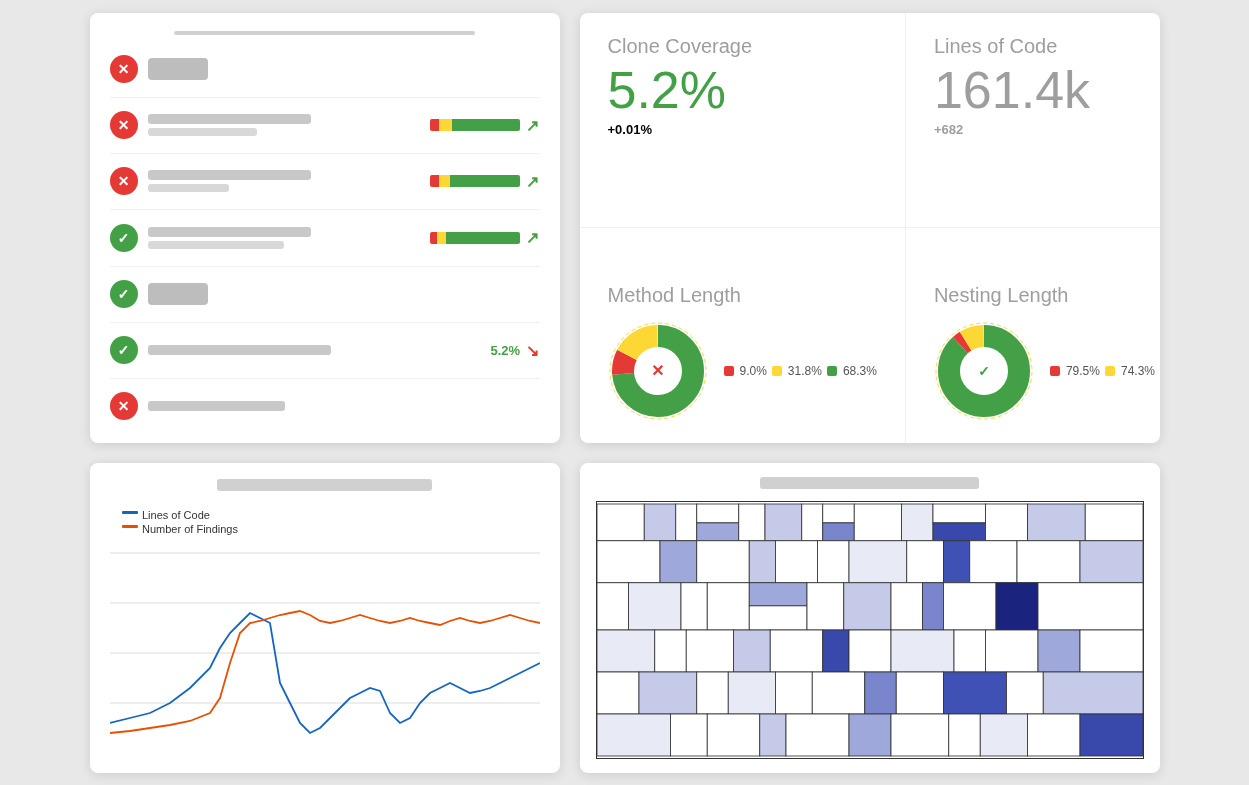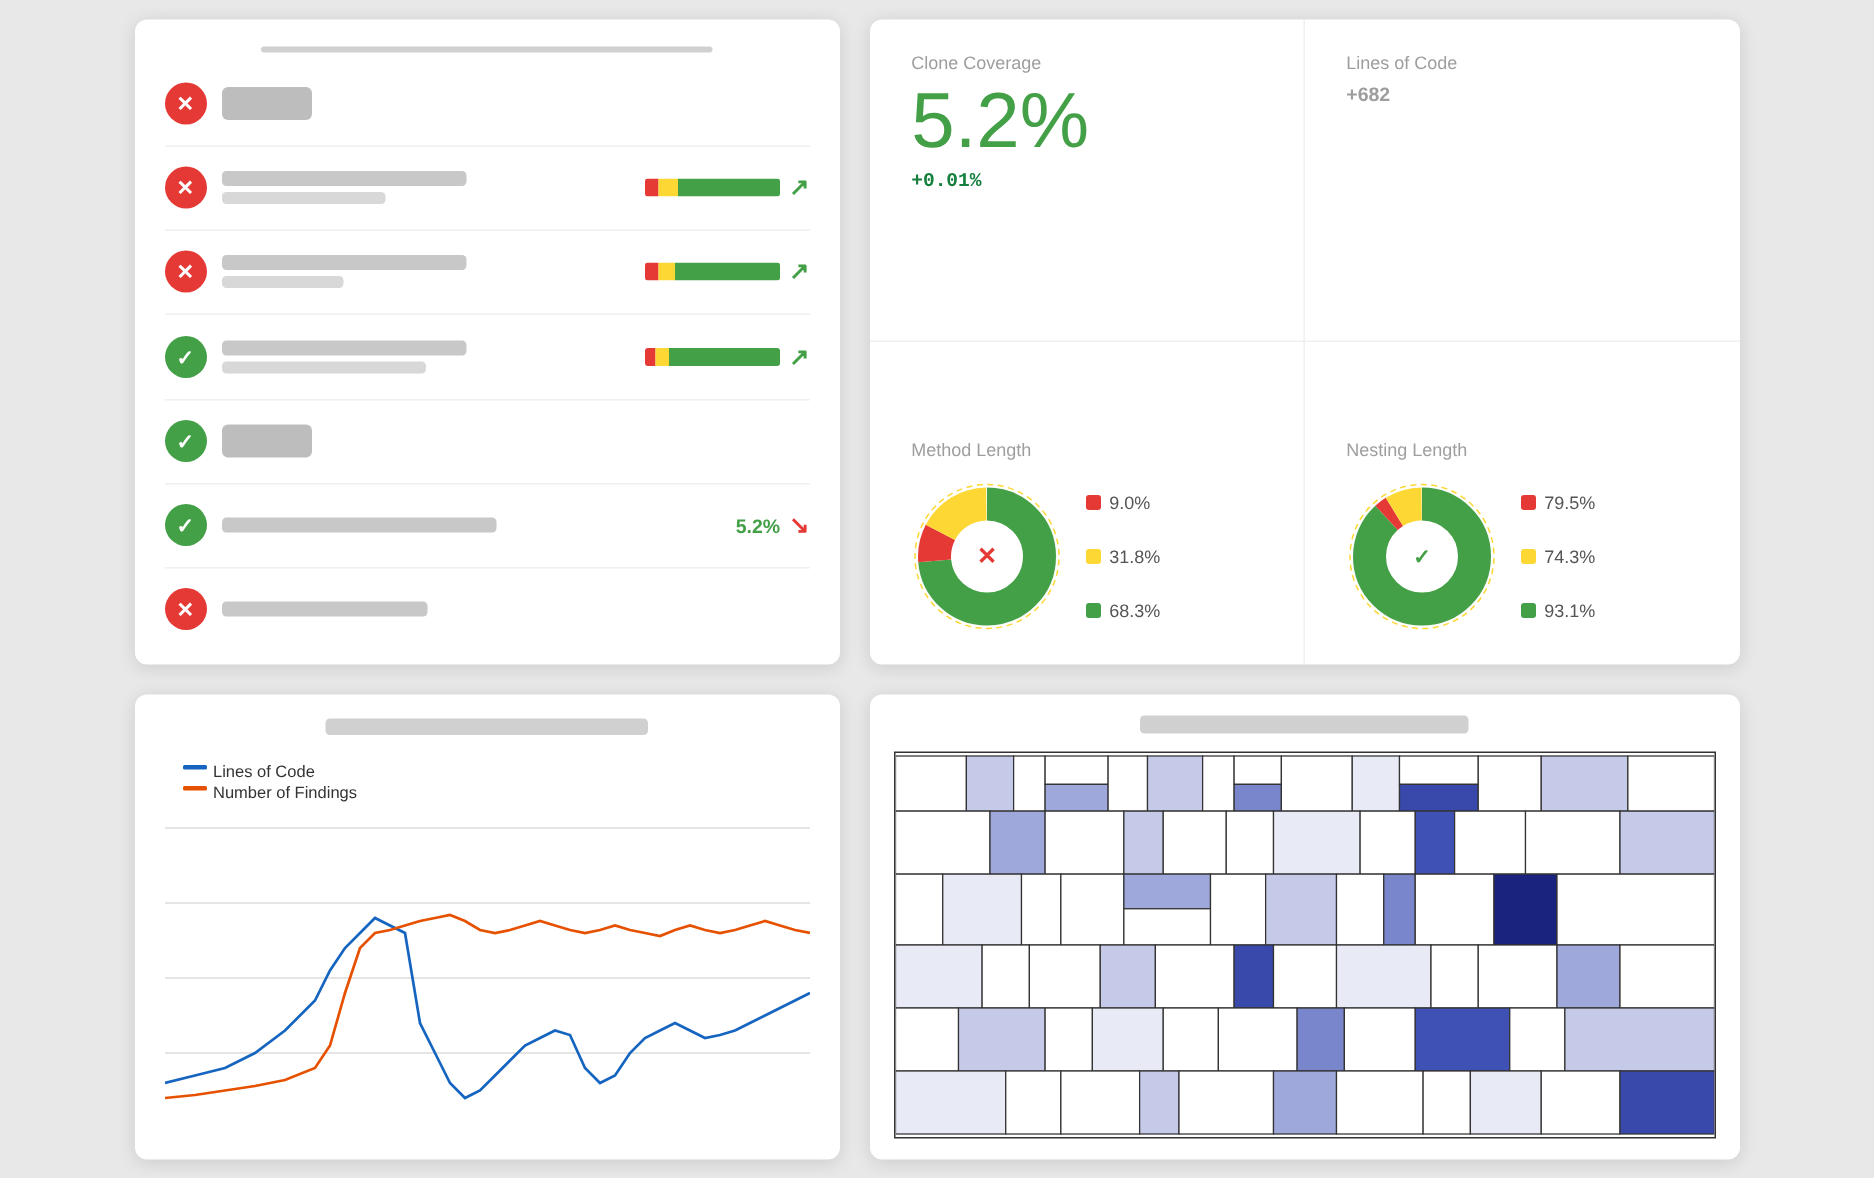--- a/index.html
+++ b/index.html
@@ -139,52 +139,51 @@
       gap: 6px;
     }
     .metric-card:nth-child(2), .metric-card:nth-child(4) {
       border-right: none;
     }
     .metric-card:nth-child(3), .metric-card:nth-child(4) {
       border-bottom: none;
       justify-content: flex-end;
     }
     .metric-title {
-      font-size: 12px;
+      font-size: 20px;
       color: #9e9e9e;
       font-weight: 500;
     }
     .metric-value-large {
       font-size: 52px;
       font-weight: 300;
       color: #43a047;
       line-height: 1;
     }
     .metric-value-large.gray { color: #9e9e9e; }
     .metric-change {
       font-size: 13px;
       font-weight: 600;
     }
-    .change-green { color: #15803d; font-family: Liberation Mono, monospace; }
+    .change-green { color: #000000; }
     .change-gray { color: #9e9e9e; }
 
     
     .donut-container {
       display: flex;
       align-items: center;
       gap: 16px;
       padding-top: 8px;
     }
     .donut-svg {
       flex-shrink: 0;
     }
     .donut-legend {
       display: flex;
-      flex-direction: column;
-      gap: 22px;
+      gap: 5px;
     }
     .legend-item {
       display: flex;
       align-items: center;
       gap: 6px;
       font-size: 12px;
       color: #555;
     }
     .legend-dot {
       width: 10px;
@@ -337,20 +336,21 @@
   <div class="panel metrics-panel">
 
     <div class="metric-card">
       <div class="metric-title">Clone Coverage</div>
       <div class="metric-value-large">5.2%</div>
       <div class="metric-change change-green">+0.01%</div>
     </div>
 
     <div class="metric-card">
       <div class="metric-title">Lines of Code</div>
+      <div class="metric-value-large gray">161.4k</div>
       <div class="metric-change change-gray">+682</div>
     </div>
 
     <div class="metric-card">
       <div class="metric-title">Method Length</div>
       <div class="donut-container">
         <svg class="donut-svg" width="100" height="100" viewBox="0 0 100 100">
 
           <circle cx="50" cy="50" r="35" fill="none" stroke="#43a047" stroke-width="22" stroke-dasharray="161.7 219.9" stroke-dashoffset="0" transform="rotate(-90 50 50)"></circle>
 

